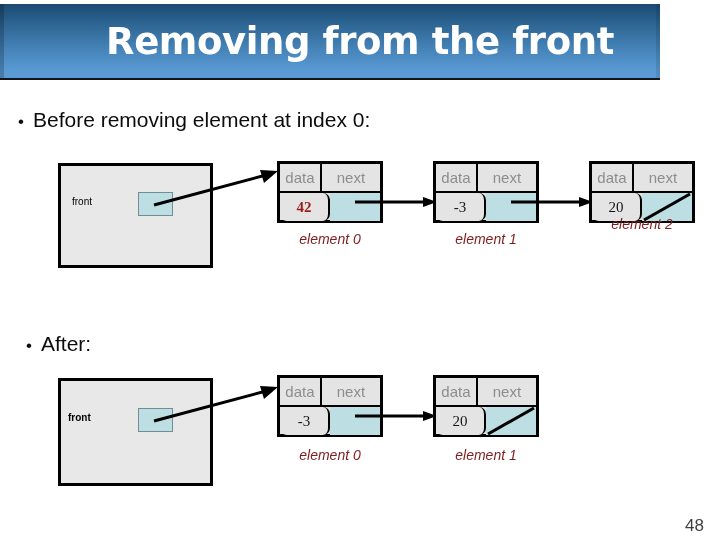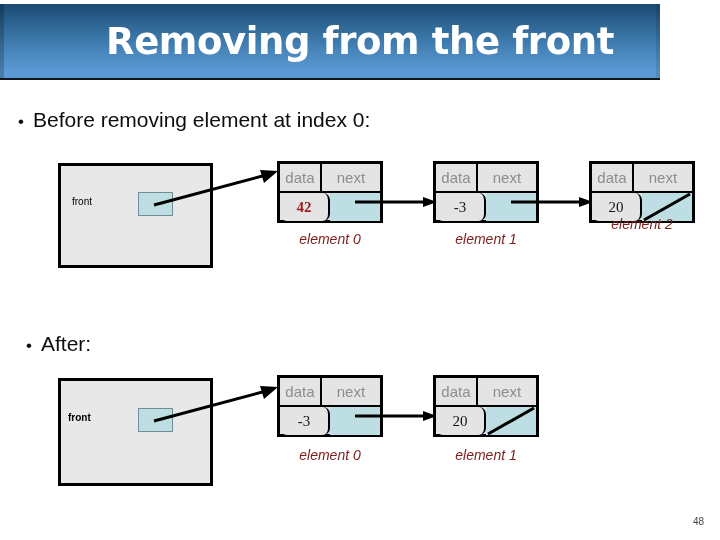--- a/index.html
+++ b/index.html
@@ -85,22 +85,22 @@
   
   .caption{
     position:absolute; font-size:14px; color:#7f1d1d;
     font-family:"Liberation Sans", sans-serif; text-align:center;
     width:104px;
     font-style:italic;
   }
 
   
   .page-num{
-    position:absolute; right:16px; bottom:13px;
-    font-size:10px; color:#3f3f3f;
+    position:absolute; right:16px; bottom:4px;
+    font-size:17px; color:#3f3f3f;
     font-family:"Liberation Sans", sans-serif;
   }
 </style>
 </head>
 <body>
 
 <div class="title-banner">
   <div class="edge-l"></div>
   <div class="edge-r"></div>
   <div class="title-text">Removing from the front</div>

